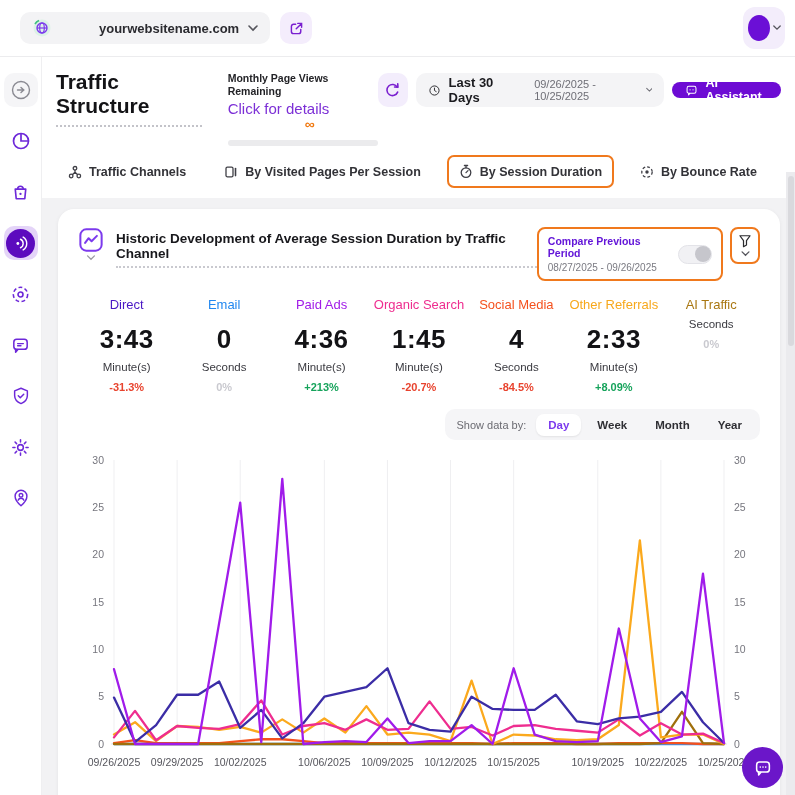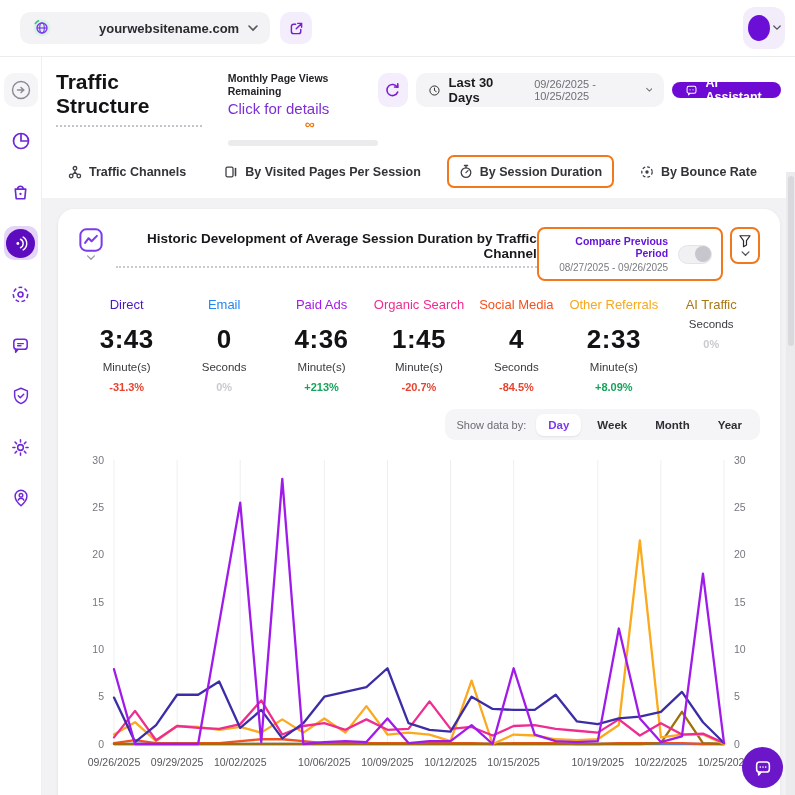--- a/index.html
+++ b/index.html
@@ -54,21 +54,21 @@
     gap:7px; padding:0 13px; color:#fff; font-size:12.5px; font-weight:700; cursor:pointer; }
 
   .tabs-row { display:flex; align-items:center; gap:14px; margin-top:9px; padding-bottom:10px; }
   .tab { display:flex; align-items:center; gap:7px; font-size:12.5px; font-weight:700; color:#333338;
     padding:7px 10px; border:2.5px solid transparent; border-radius:7px; cursor:pointer; white-space:nowrap; }
   .tab.active { border-color:#F0791D; }
 
   
   .card { margin:11px 15px 0 16px; background:#fff; border-radius:16px;
     box-shadow:0 1px 4px rgba(20,20,40,.06); padding:18px 20px 10px 20px; height:608px; }
-  .card-head { display:flex; align-items:flex-start;text-align:right; }
+  .card-head { display:flex; align-items:flex-start; }
   .chart-ic-col { display:flex; flex-direction:column; align-items:center; gap:2px; }
   .card-title { font-size:13.5px; font-weight:700; color:#18181c; margin-left:12px; margin-top:4px;
     padding-bottom:5px; border-bottom:2px dotted #C9C9CF; }
   .compare-box { border:2.5px solid #F0791D; border-radius:8px; padding:6px 9px; display:flex;
     align-items:center; gap:10px; }
   .cmp-label { font-size:10.5px; font-weight:700; color:#6316D8; cursor:pointer; }
   .cmp-range { font-size:10px; color:#7A7A82; margin-top:3px; }
   .toggle { width:36px; height:19px; border-radius:10px; background:#F1F1F4; border:1px solid #E3E3E8;
     position:relative; cursor:pointer; }
   .toggle .knob { position:absolute; top:0.5px; right:0.5px; width:16px; height:16px; border-radius:50%;

